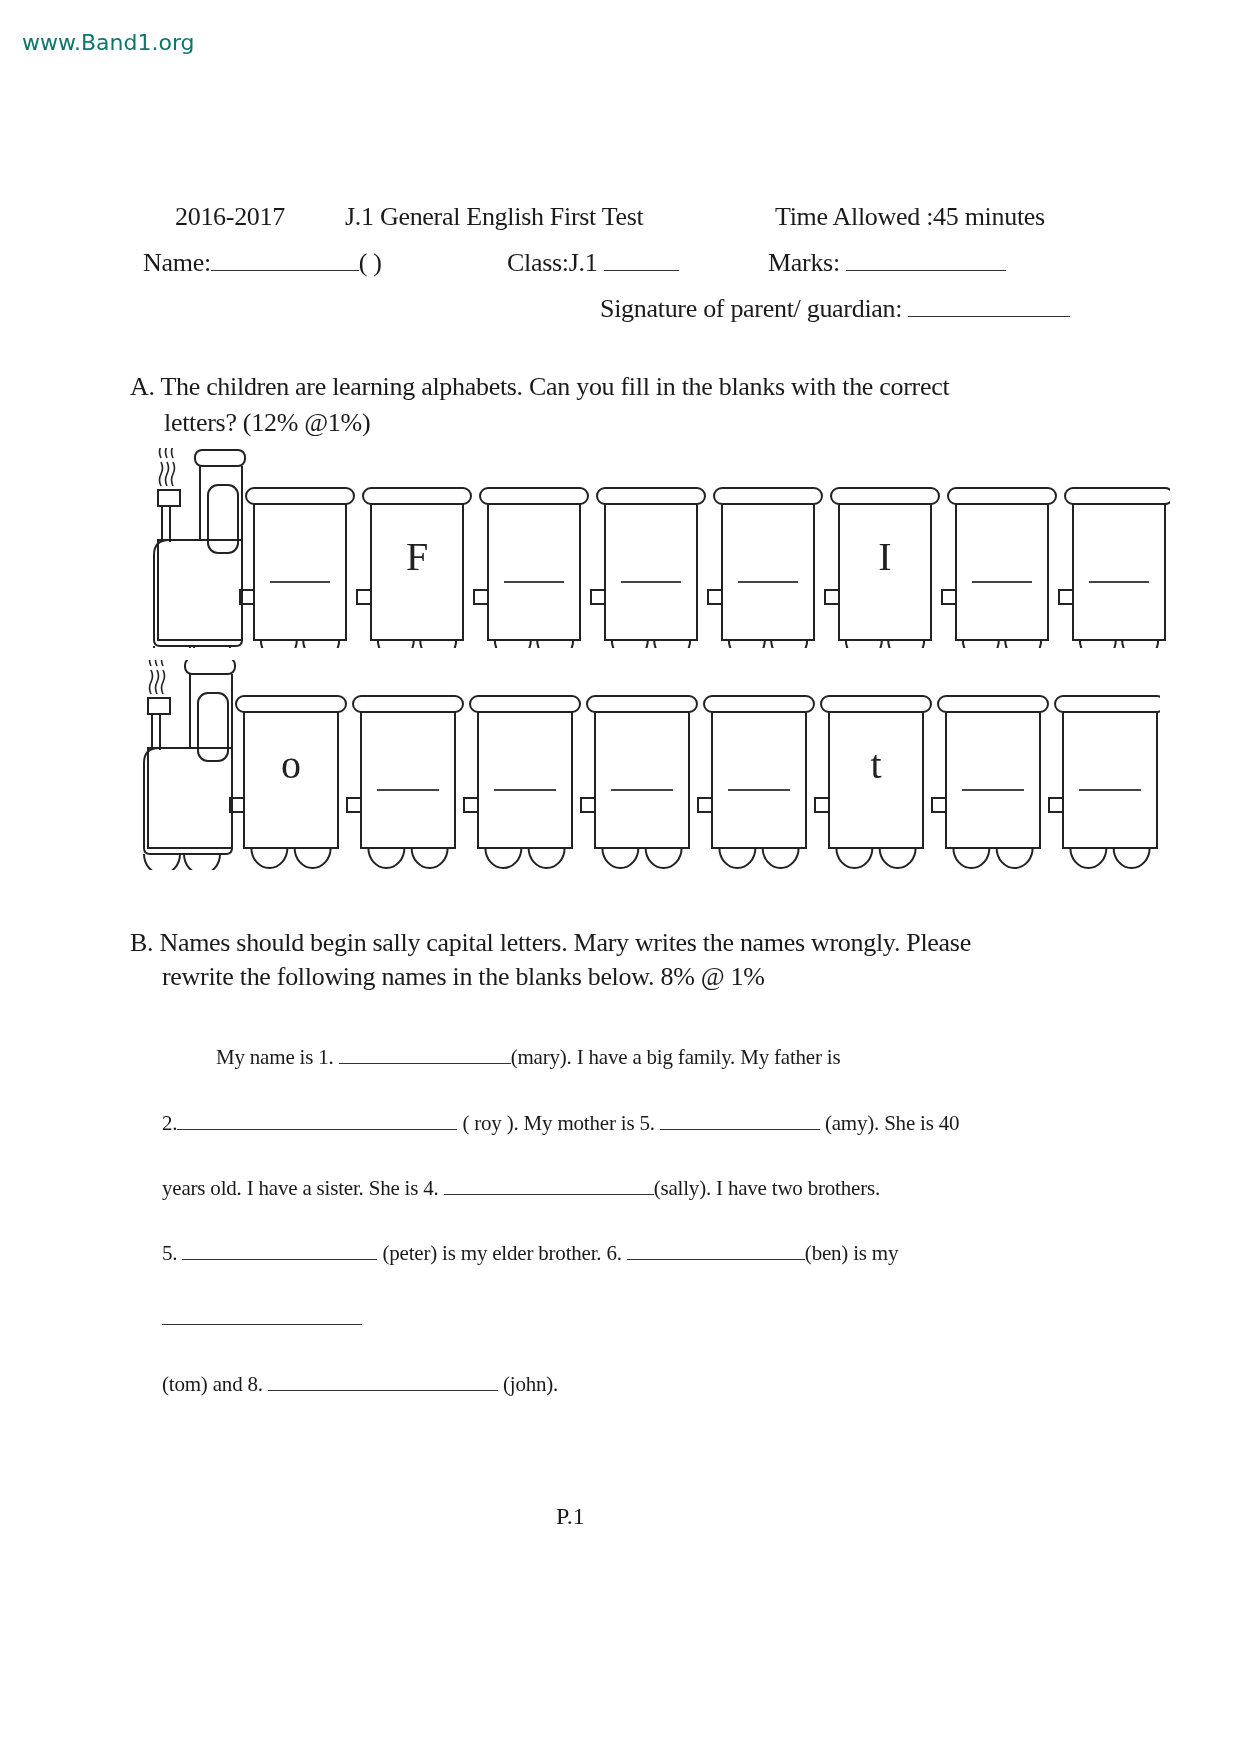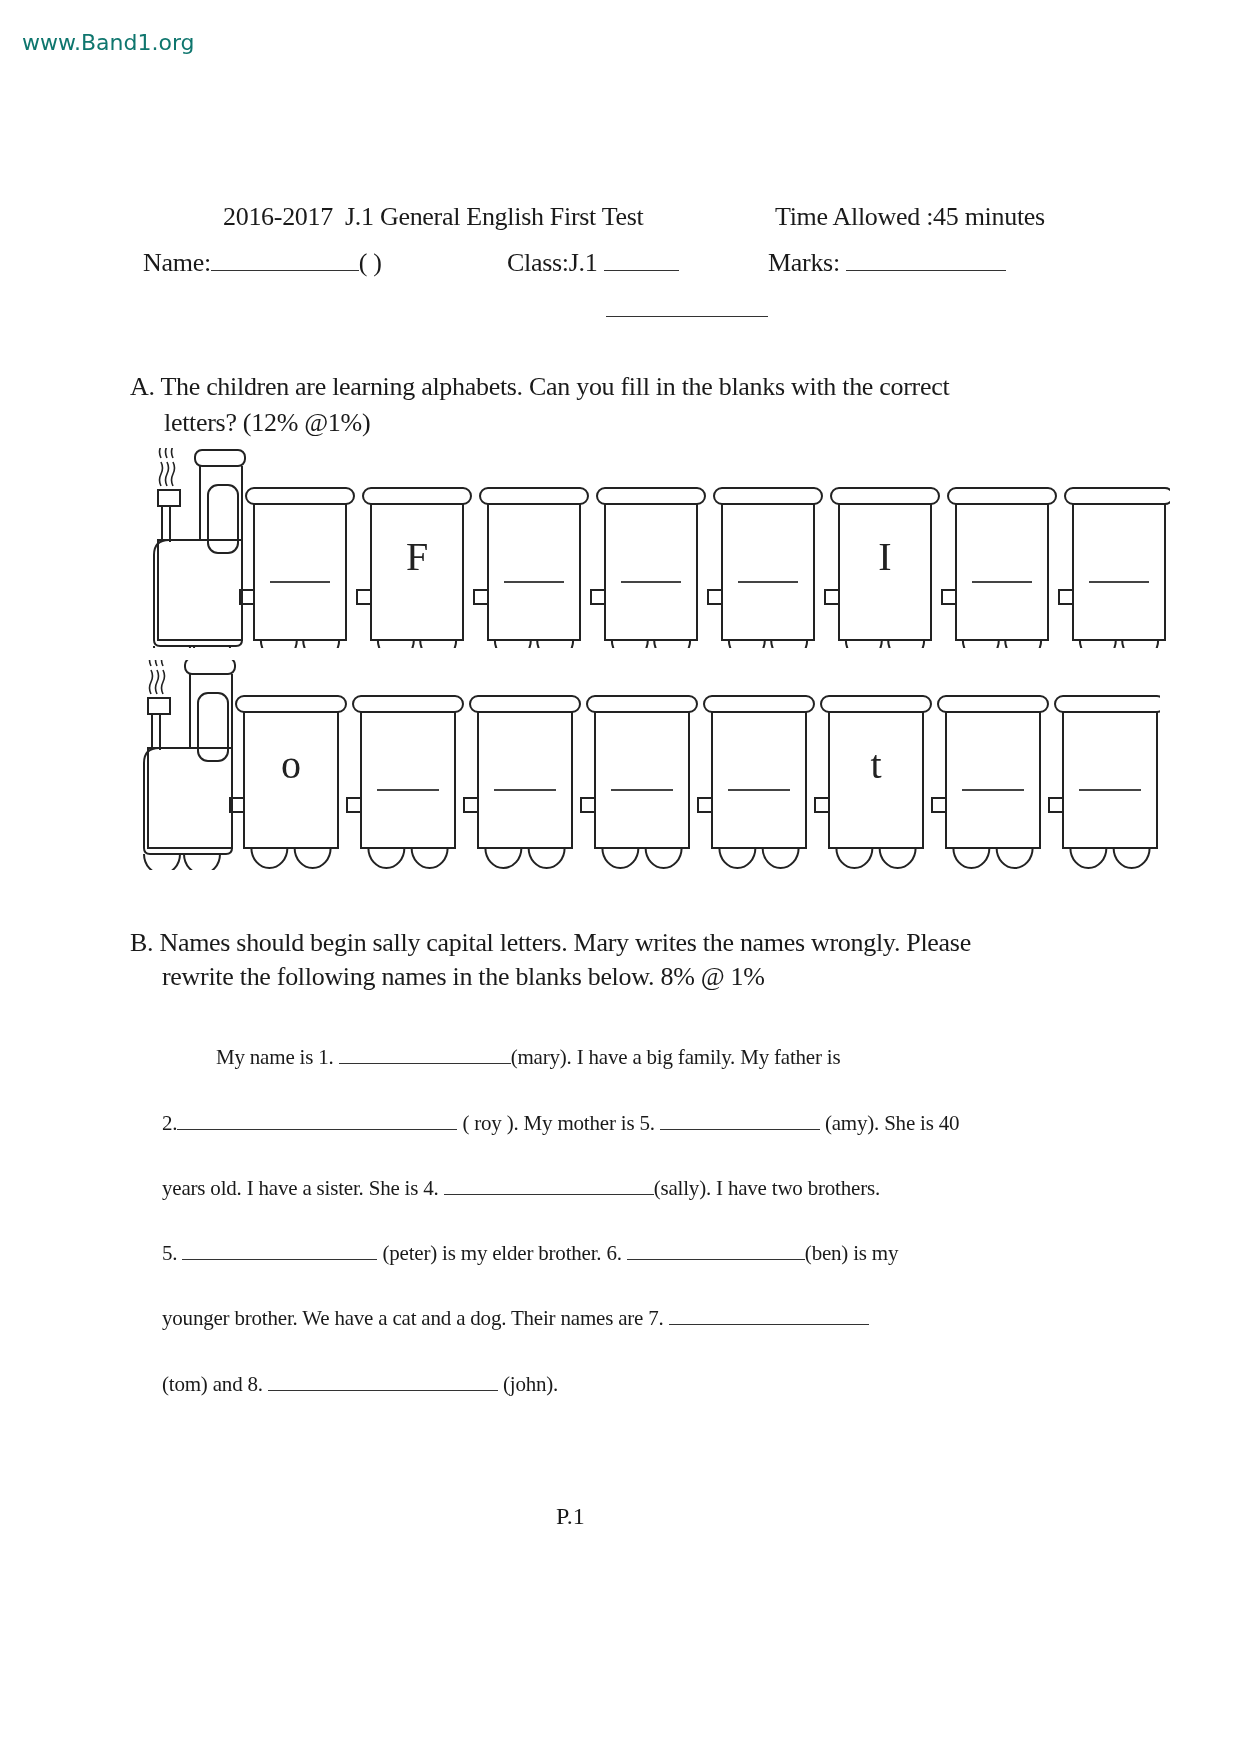--- a/index.html
+++ b/index.html
@@ -13,35 +13,35 @@
   .q { font-size:26px; letter-spacing:-0.3px; }
   .para { font-size:21px; letter-spacing:-0.2px; }
   .train { position:absolute; }
   .pageno { font-size:24px; }
 </style>
 </head>
 <body>
 
 <div class="abs sans watermark">www.Band1.org</div>
 
-<div class="abs serif hdr" style="left:175px; top:202px;margin-left:48px;">2016-2017</div>
+<div class="abs serif hdr" style="left:175px; top:202px;">2016-2017</div>
 <div class="abs serif hdr" style="left:345px; top:202px;">J.1 General English First Test</div>
 <div class="abs serif hdr" style="left:775px; top:202px;">Time Allowed :45 minutes</div>
 
 <div class="abs serif hdr" style="left:143px; top:248px;">
   <span>Name:</span><span class="blank" style="width:148px;"></span><span>(   )</span>
 </div>
 <div class="abs serif hdr" style="left:507px; top:248px;">
   <span>Class:J.1</span>&nbsp;<span class="blank" style="width:75px;"></span>
 </div>
 <div class="abs serif hdr" style="left:768px; top:248px;">
   <span>Marks:</span>&nbsp;<span class="blank" style="width:160px;"></span>
 </div>
 <div class="abs serif hdr" style="left:600px; top:294px;">
-  &nbsp;<span class="blank" style="width:162px;"></span>
+  <span>Signature of parent/ guardian:</span>&nbsp;<span class="blank" style="width:162px;"></span>
 </div>
 
 <div class="abs serif q" style="left:130px; top:372px;">A. The children are learning alphabets. Can you fill in the blanks with the correct</div>
 <div class="abs serif q" style="left:164px; top:408px;">letters? (12% @1%)</div>
 
 <svg id="train1" class="train" style="left:150px; top:448px;" width="1020" height="200">
     <g>
       <rect x="8" y="42" width="22" height="16" fill="none" stroke="#222" stroke-width="2"></rect>
       <line x1="12" y1="58" x2="12" y2="94" fill="none" stroke="#222" stroke-width="2"></line>
       <line x1="20" y1="58" x2="20" y2="94" fill="none" stroke="#222" stroke-width="2"></line>
@@ -226,21 +226,20 @@
   <span>years old. I have a sister. She is 4.</span>
   <span class="blank" style="width:210px;"></span><span>(sally). I have two brothers.</span>
 </div>
 <div class="abs serif para" style="left:162px; top:1241px;">
   <span>5.</span>
   <span class="blank" style="width:195px;"></span>
   <span>(peter) is my elder brother. 6.</span>
   <span class="blank" style="width:178px;"></span><span>(ben) is my</span>
 </div>
 <div class="abs serif para" style="left:162px; top:1306px;">
-  <span>younger brother. We have a cat and a dog. Their names are 7.</span>
   <span class="blank" style="width:200px;"></span>
 </div>
 <div class="abs serif para" style="left:162px; top:1372px;">
   <span>(tom) and 8.</span>
   <span class="blank" style="width:230px;"></span>
   <span>(john).</span>
 </div>
 
 <div class="abs serif pageno" style="left:556px; top:1503px;">P.1</div>
 

